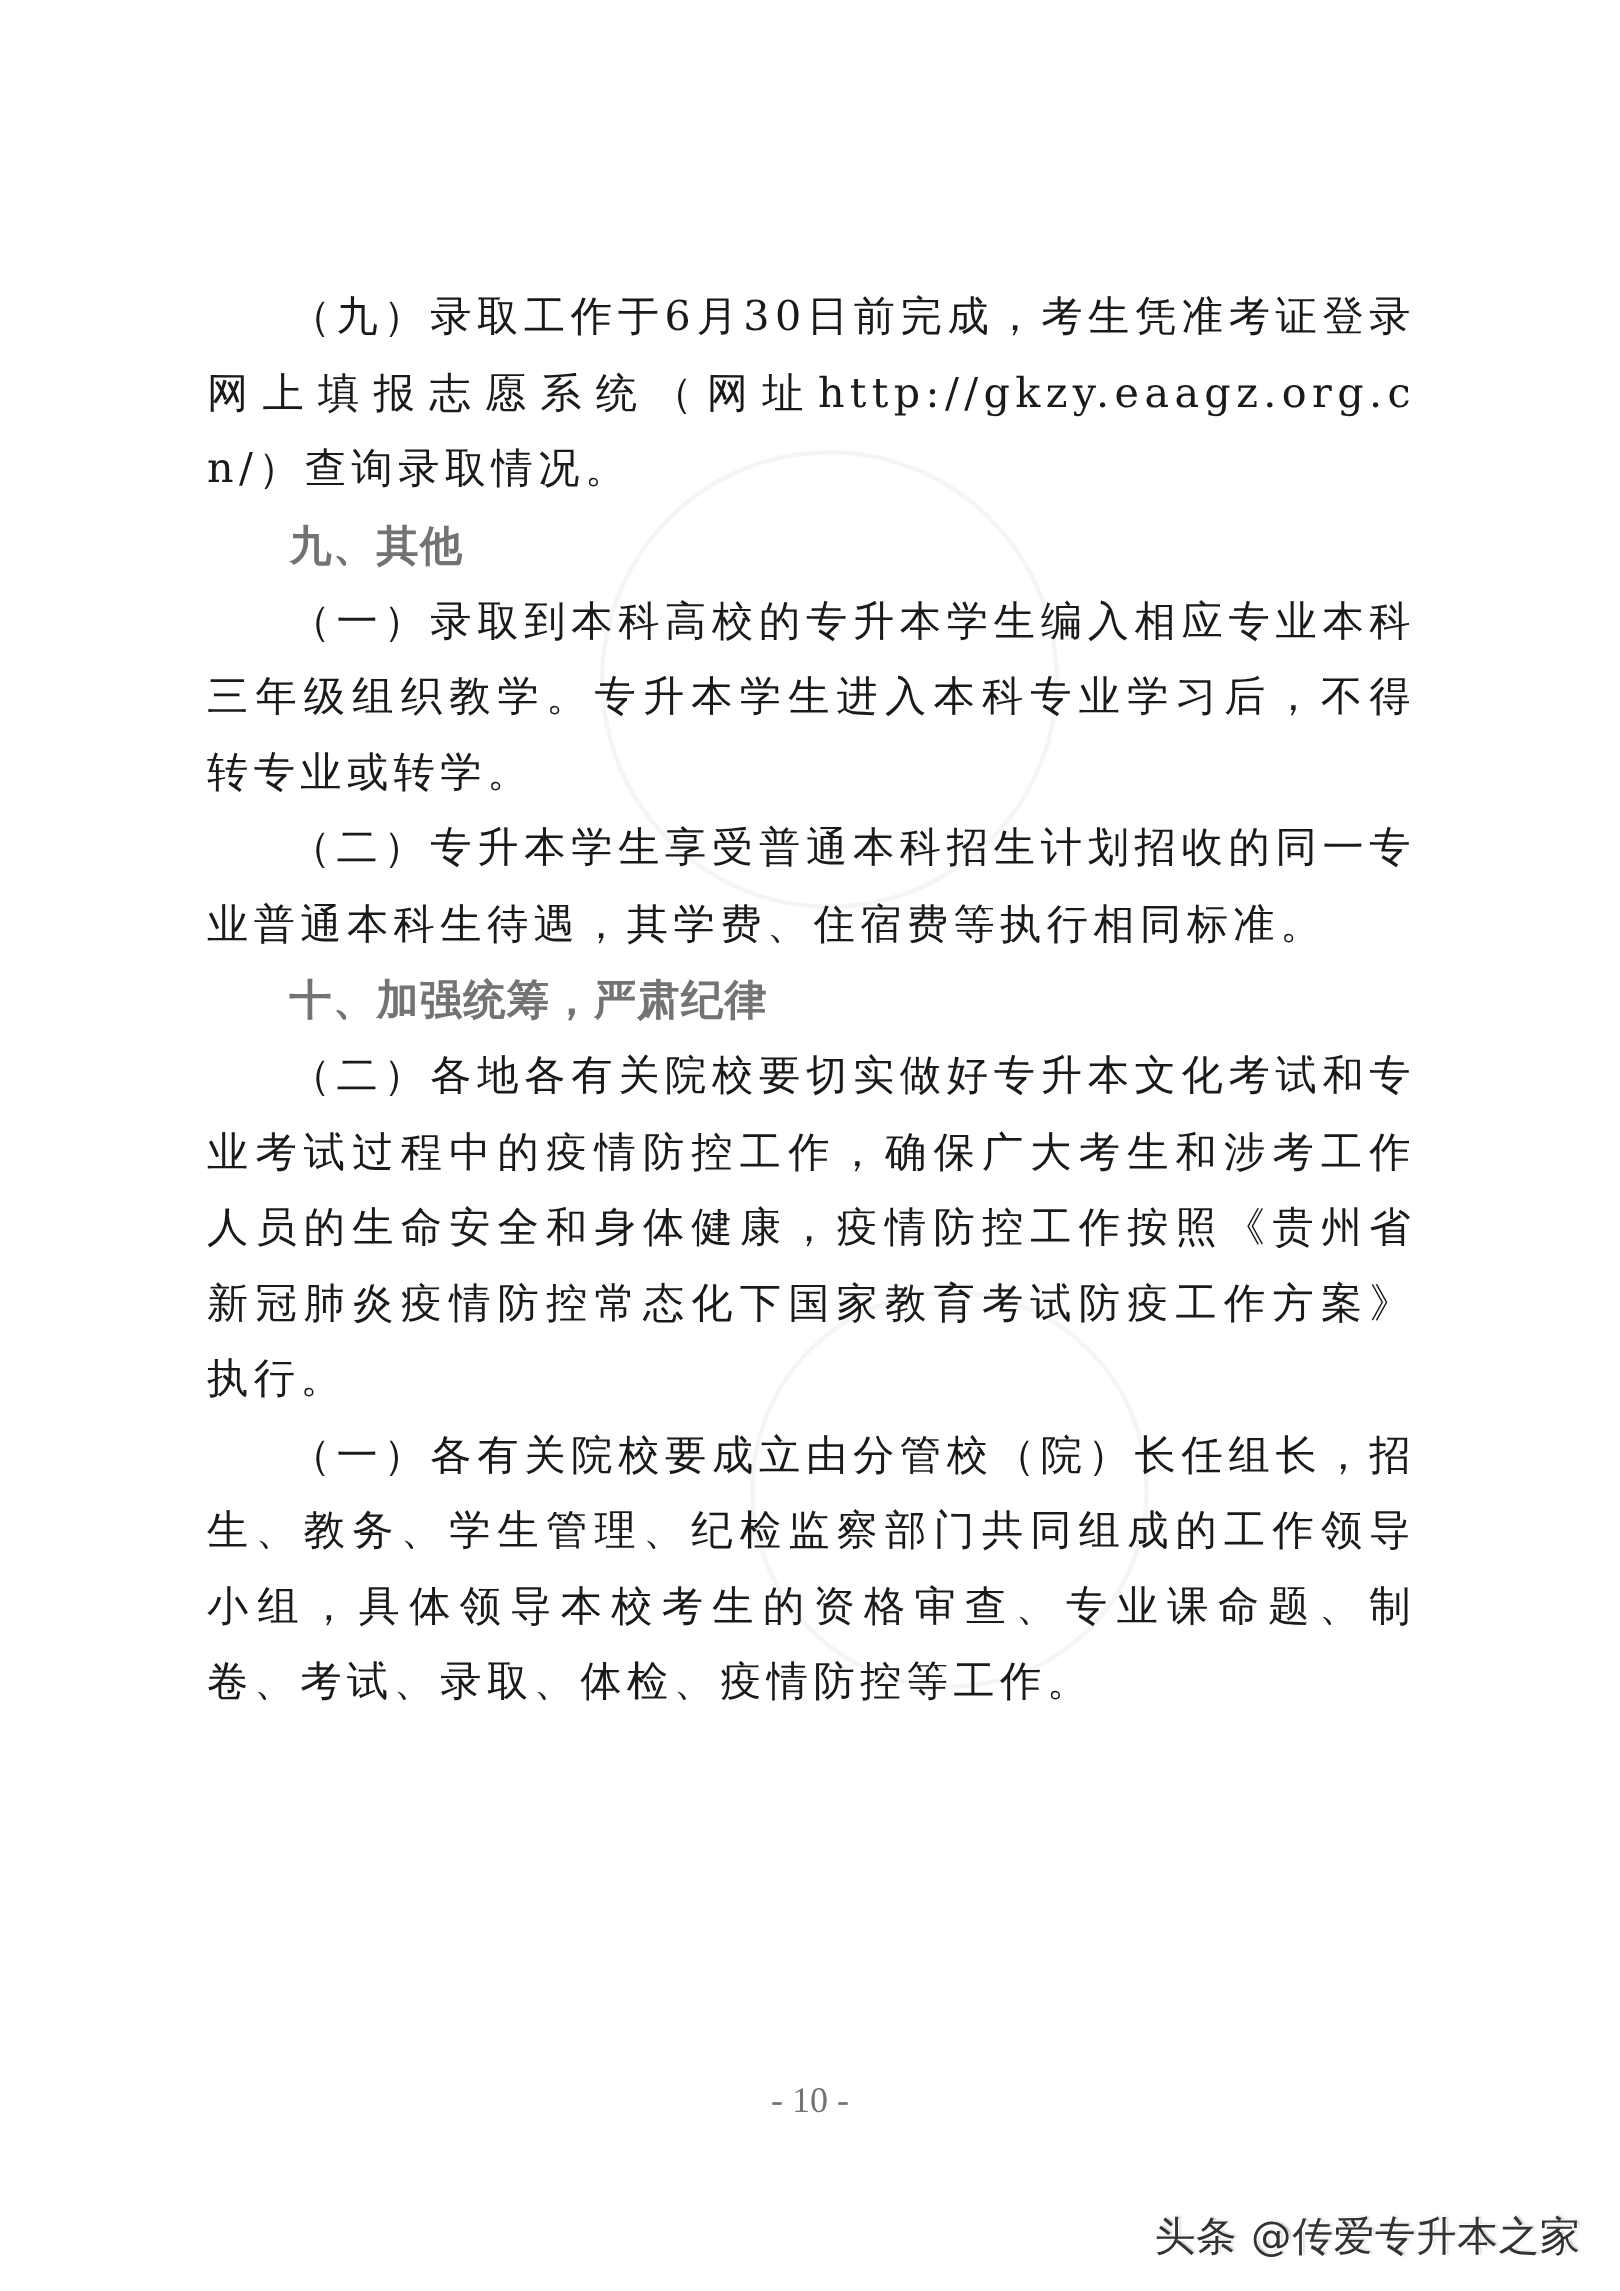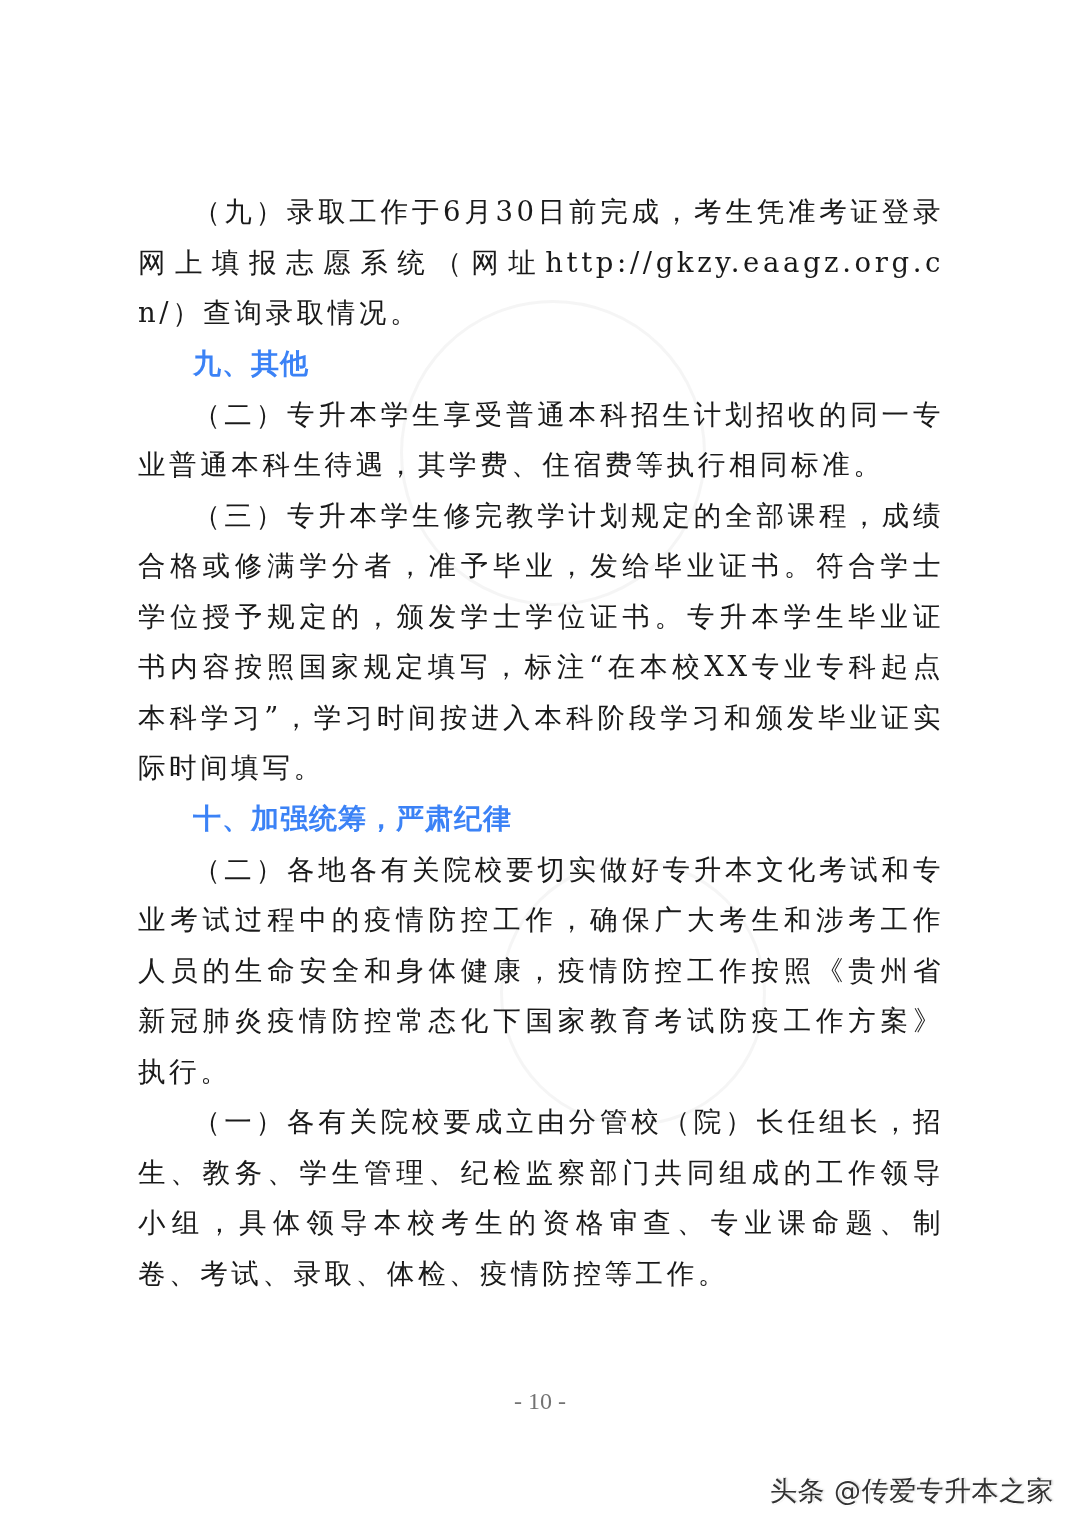--- a/index.html
+++ b/index.html
@@ -55,21 +55,21 @@
       word-break: break-all;
     }
     .heading {
       margin: 0;
       font-family: "DejaVu Sans", "Liberation Sans", sans-serif;
       font-size: 28px;
       line-height: 51px;
       padding-left: 55px;
       font-weight: bold;
       letter-spacing: 1px;
-      color: #3b82f6;
+      color: #737373;
     }
     .page-number {
       position: absolute;
       left: 0;
       width: 1080px;
       top: 1388px;
       text-align: center;
       font-family: "Liberation Serif", "DejaVu Serif", serif;
       font-size: 24px;
       color: #737373;
@@ -89,22 +89,22 @@
 </head>
 <body>
 
 <div class="page">
   <div class="watermark-seal"></div>
   <div class="watermark-seal lower"></div>
 
   <div class="content">
     <p class="para">（九）录取工作于6月30日前完成，考生凭准考证登录网上填报志愿系统（网址http://gkzy.eaagz.org.cn/）查询录取情况。</p>
     <h2 class="heading">九、其他</h2>
+    <p class="para">（一）录取到本科高校的专升本学生编入相应专业本科三年级组织教学。专升本学生进入本科专业学习后，不得转专业或转学。</p>
     <p class="para">（二）专升本学生享受普通本科招生计划招收的同一专业普通本科生待遇，其学费、住宿费等执行相同标准。</p>
-    <p class="para">（三）专升本学生修完教学计划规定的全部课程，成绩合格或修满学分者，准予毕业，发给毕业证书。符合学士学位授予规定的，颁发学士学位证书。专升本学生毕业证书内容按照国家规定填写，标注“在本校XX专业专科起点本科学习”，学习时间按进入本科阶段学习和颁发毕业证实际时间填写。</p>
     <h2 class="heading">十、加强统筹，严肃纪律</h2>
     <p class="para">（二）各地各有关院校要切实做好专升本文化考试和专业考试过程中的疫情防控工作，确保广大考生和涉考工作人员的生命安全和身体健康，疫情防控工作按照《贵州省新冠肺炎疫情防控常态化下国家教育考试防疫工作方案》执行。</p>
     <p class="para">（一）各有关院校要成立由分管校（院）长任组长，招生、教务、学生管理、纪检监察部门共同组成的工作领导小组，具体领导本校考生的资格审查、专业课命题、制卷、考试、录取、体检、疫情防控等工作。</p>
   </div>
 
   <div class="page-number">- 10 -</div>
 
   <div class="source-watermark">头条 @传爱专升本之家</div>
 </div>
 

